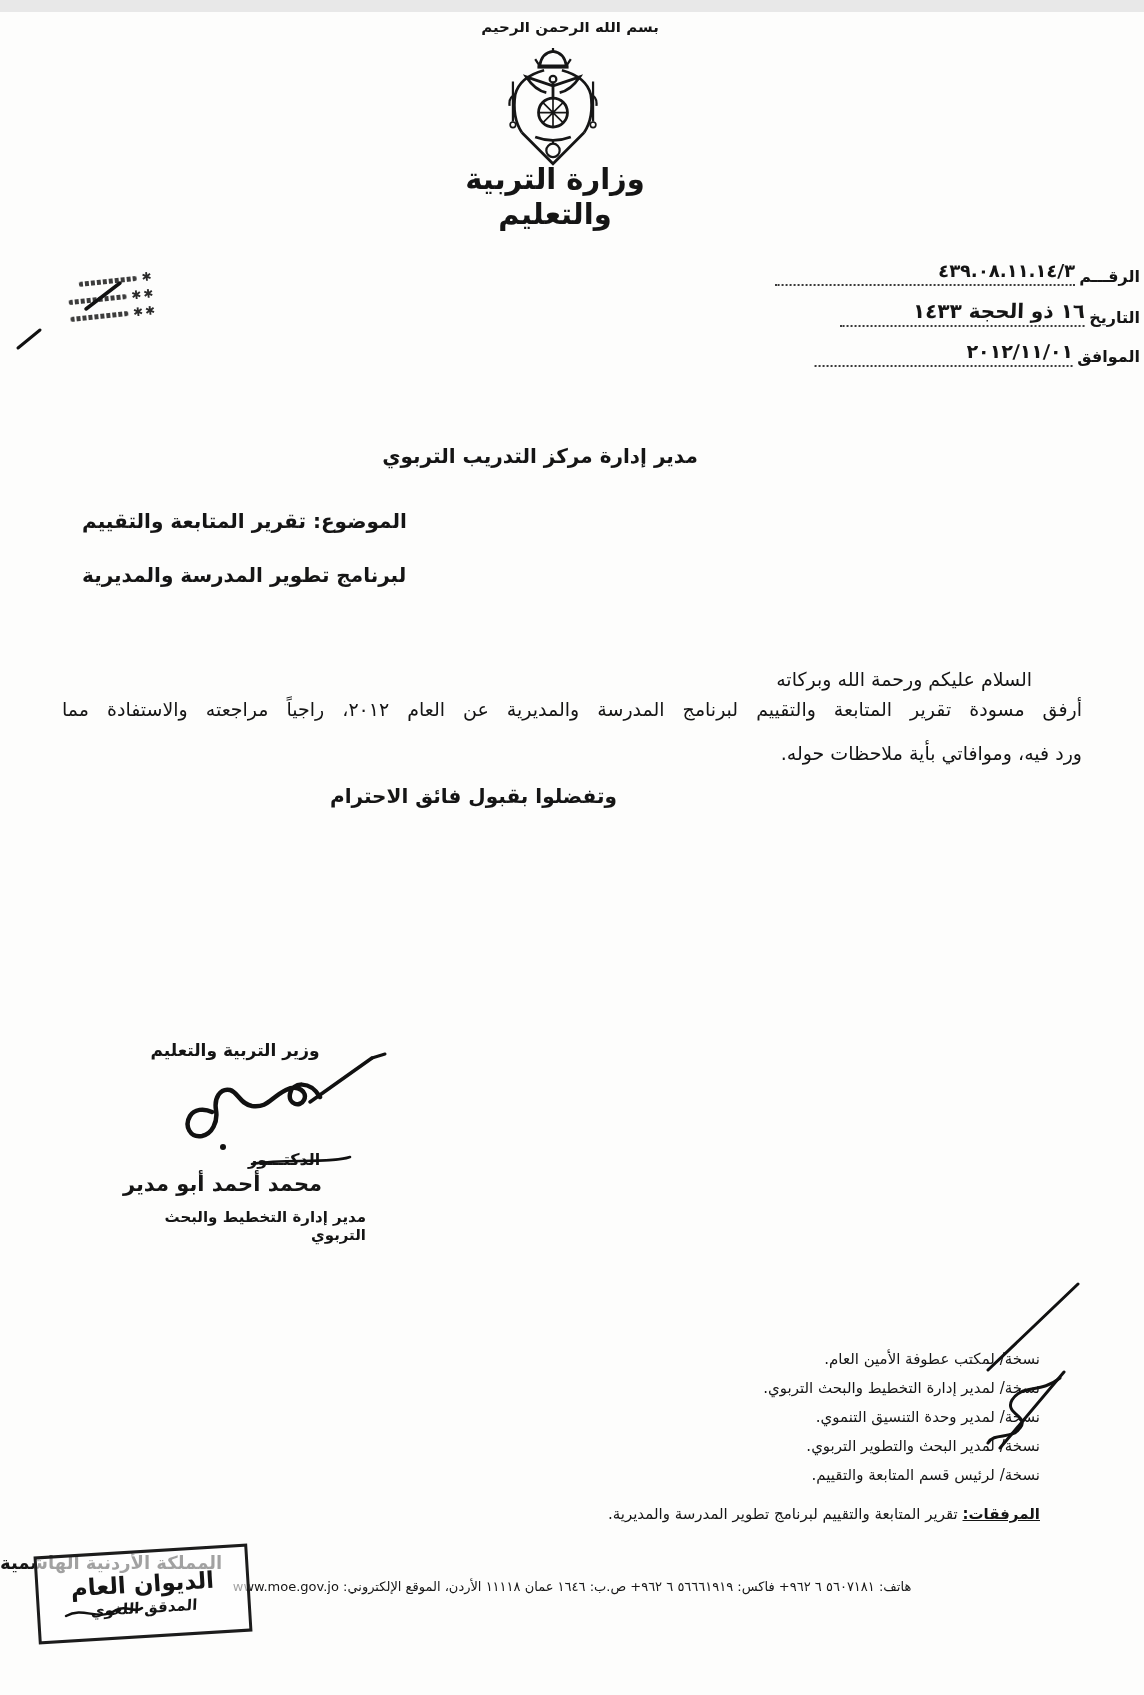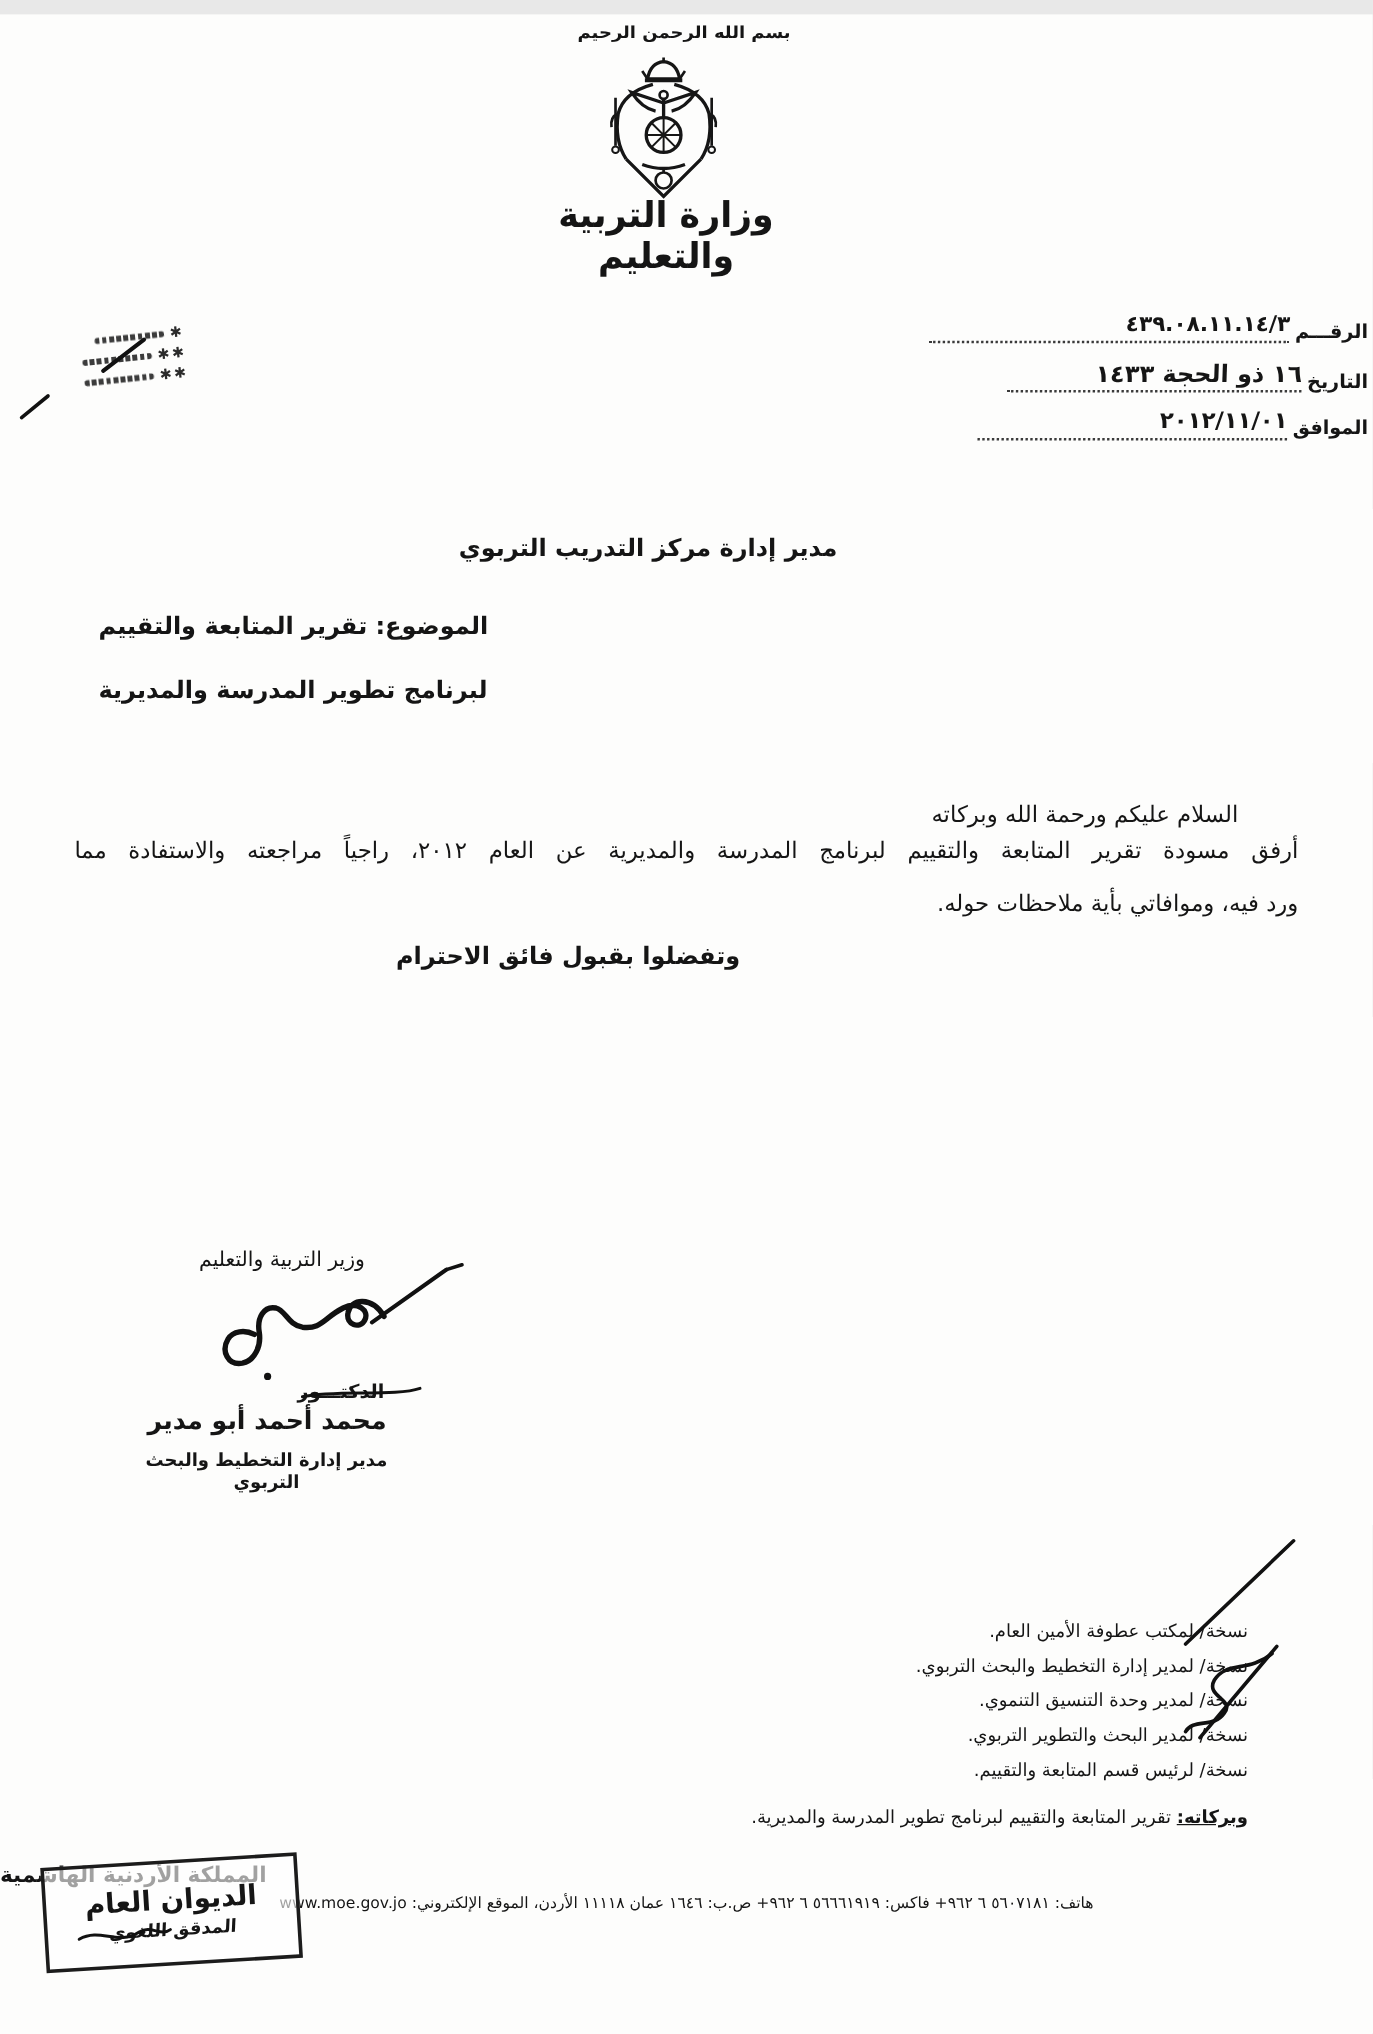--- a/index.html
+++ b/index.html
@@ -33,24 +33,24 @@
     border-radius:2px;filter:blur(.4px);}
   
   .addressee{left:350px;top:432px;width:380px;text-align:center;font-size:20px;font-weight:bold;}
   .subject1{left:82px;top:497px;font-size:20px;font-weight:bold;}
   .subject2{left:82px;top:551px;font-size:20px;font-weight:bold;}
   .greeting{right:112px;top:656px;font-size:19px;}
   .body1{right:62px;left:62px;top:686px;font-size:19px;text-align:justify;text-align-last:justify;}
   .body2{right:62px;top:730px;font-size:19px;}
   .closing{left:330px;top:772px;font-size:20px;font-weight:bold;}
   
-  .sig-title{left:135px;top:1028px;width:200px;text-align:center;font-size:17px;font-weight:normal;}
+  .sig-title{left:135px;top:1028px;width:200px;text-align:center;font-size:17px;font-weight:bold;}
   .sig-honorific{left:248px;top:1138px;font-size:16px;font-weight:bold;letter-spacing:1px;}
   .sig-name{left:100px;top:1160px;width:245px;text-align:center;font-size:21px;font-weight:800;}
-  .sig-position{left:92px;top:1196px;width:260px;text-align:center;font-size:15px;font-weight:bold;}
+  .sig-position{left:106px;top:1196px;width:260px;font-size:15px;font-weight:bold;}
   
   .cc-list{right:104px;top:1338px;text-align:right;font-size:15px;}
   .cc-item{margin-bottom:11px;white-space:nowrap;}
   .attachments{right:104px;top:1493px;font-size:15px;white-space:nowrap;}
   .attachments .lbl{font-weight:bold;text-decoration:underline;}
   
   .footer-kingdom{left:0;right:0;top:1540px;text-align:left;font-size:18px;font-weight:800;}
   .footer-contact{left:0;right:0;top:1567px;text-align:center;font-size:13px;}
   .divan-stamp{left:36px;top:1538px;width:208px;height:82px;border:3px solid #1c1c1c;
     transform:rotate(-3.5deg);display:flex;flex-direction:column;align-items:center;justify-content:center;background:rgba(255,255,255,.6);}
@@ -139,21 +139,21 @@
   <div class="abs sig-position">مدير إدارة التخطيط والبحث التربوي</div>
 
   <div class="abs cc-list">
       <div class="cc-item">نسخة/ لمكتب عطوفة الأمين العام.</div>
       <div class="cc-item">نسخة/ لمدير إدارة التخطيط والبحث التربوي.</div>
       <div class="cc-item">نسخة/ لمدير وحدة التنسيق التنموي.</div>
       <div class="cc-item">نسخة/ لمدير البحث والتطوير التربوي.</div>
       <div class="cc-item">نسخة/ لرئيس قسم المتابعة والتقييم.</div>
     </div>
   <div class="abs attachments">
-    <span class="lbl">وبركاته:</span>
+    <span class="lbl">المرفقات:</span>
     <span>تقرير المتابعة والتقييم لبرنامج تطوير المدرسة والمديرية.</span>
   </div>
 
   <div class="abs footer-kingdom">المملكة الأردنية الهاشمية</div>
   <div class="abs footer-contact">هاتف: ٥٦٠٧١٨١ ٦ ٩٦٢+ فاكس: ٥٦٦٦١٩١٩ ٦ ٩٦٢+ ص.ب: ١٦٤٦ عمان ١١١١٨ الأردن، الموقع الإلكتروني: www.moe.gov.jo</div>
 
   <div class="abs divan-stamp">
     <div class="divan-l1">الديوان العام</div>
     <div class="divan-l2">المدقق اللغوي</div>
   </div>

